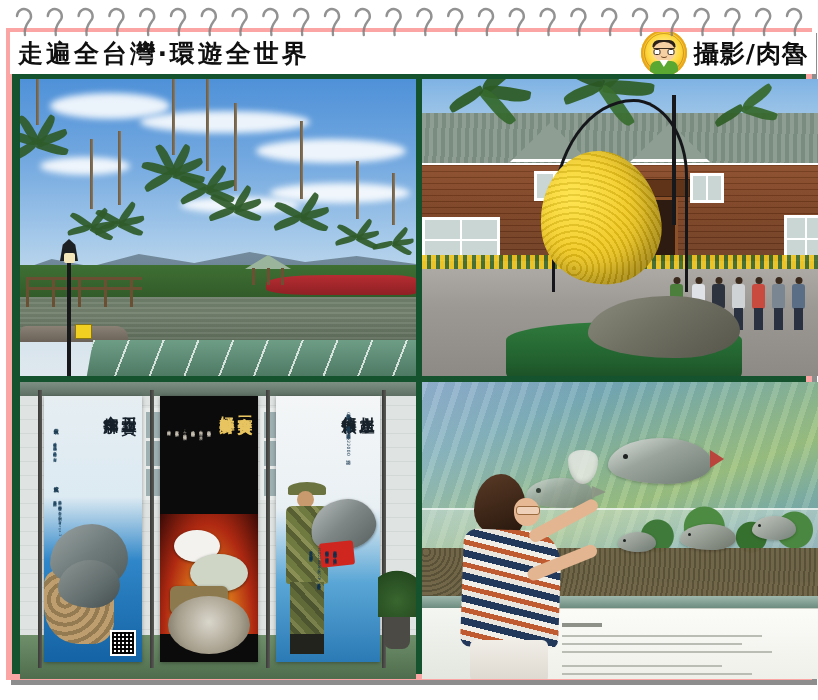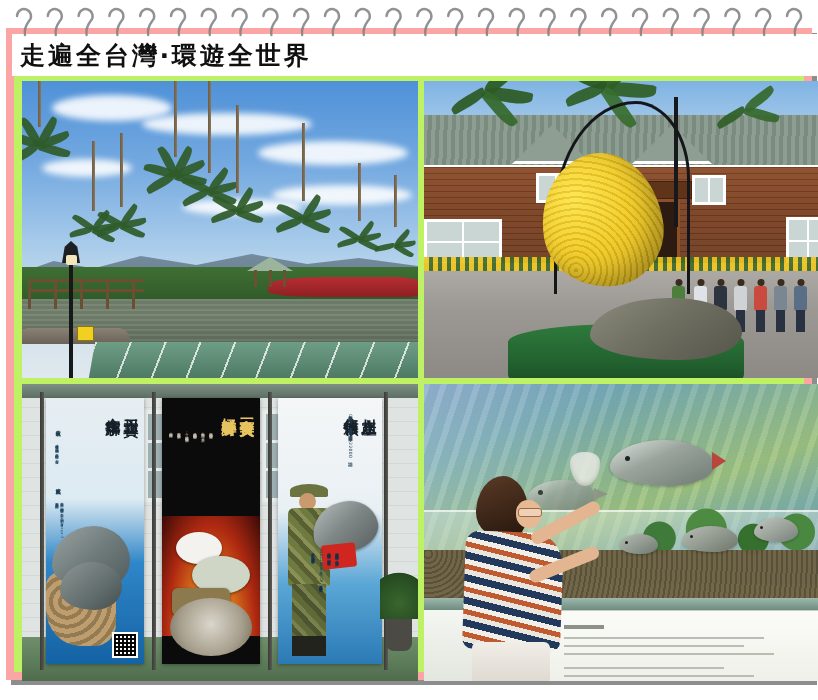--- a/index.html
+++ b/index.html
@@ -19,22 +19,22 @@
     background: #ffffff;
   }
 
   
   .frame {
     position: absolute;
     left: 6px;
     top: 28px;
     width: 806px;
     height: 652px;
-    border: 8px solid #fca5a5;
-    background: #bef264;
+    border: 6px solid #fca5a5;
+    background: #14532d;
     box-sizing: border-box;
   }
   .frame-shadow {
     position: absolute;
     left: 11px;
     top: 33px;
     width: 806px;
     height: 652px;
     background: #8d8d8d;
     z-index: 0;
@@ -695,20 +695,32 @@
 
 <div id="page">
 
   <div class="frame-shadow"></div>
 
   <div class="frame">
 
     <div class="header" style="left:-2px; top:-2px; width:806px;">
       <div class="site-title">走遍全台灣‧環遊全世界</div>
 
+      <div class="header-right" style="right:6px;">
+        <div class="avatar">
+          <div class="ring-text"></div>
+          <div class="hair"></div>
+          <div class="face"></div>
+          <div class="glasses"></div>
+          <div class="mouth"></div>
+          <div class="body"></div>
+          <div class="collar"></div>
+        </div>
+        <div class="credit-text">攝影/肉魯</div>
+      </div>
     </div>
 
     <div class="grid" style="left:8px; top:45px;">
 
       <div class="photo p-tl">
         <div class="scene">
           <div class="sky1"></div>
 
           <div class="cloud" style="left:30px;  top:14px;  width:120px; height:26px;"></div>
           <div class="cloud" style="left:120px; top:32px;  width:170px; height:22px;"></div>

